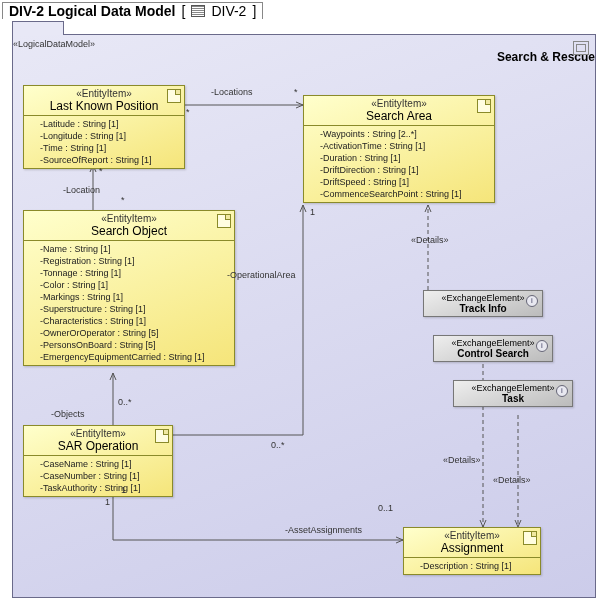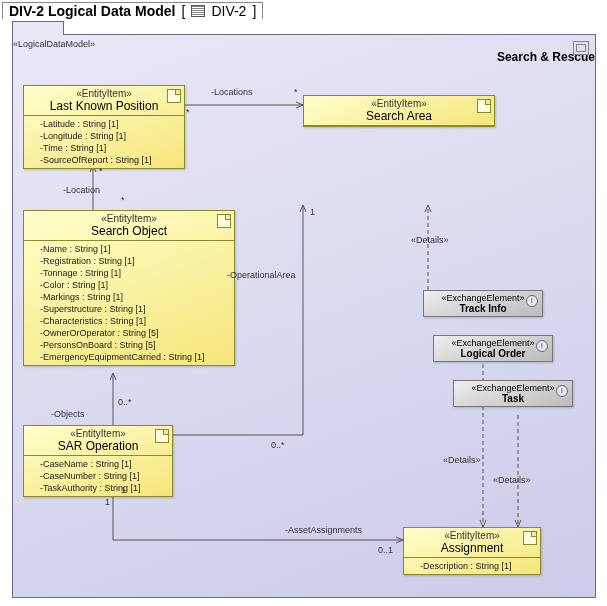--- a/index.html
+++ b/index.html
@@ -82,20 +82,28 @@
           <div class="attr">-SourceOfReport : String [1]</div>
         </div>
     </div>
 
     <div class="entity" style="left:290px;top:60px;width:190px">
       <div class="hdr">
           <div class="stereo">«EntityItem»</div>
           <div class="ename">Search Area</div>
           <div class="doc"></div>
         </div>
+      <div class="attrs">
+          <div class="attr">-Waypoints : String [2..*]</div>
+          <div class="attr">-ActivationTime : String [1]</div>
+          <div class="attr">-Duration : String [1]</div>
+          <div class="attr">-DriftDirection : String [1]</div>
+          <div class="attr">-DriftSpeed : String [1]</div>
+          <div class="attr">-CommenceSearchPoint : String [1]</div>
+        </div>
     </div>
 
     <div class="entity" style="left:10px;top:175px;width:210px">
       <div class="hdr">
           <div class="stereo">«EntityItem»</div>
           <div class="ename">Search Object</div>
           <div class="doc"></div>
         </div>
       <div class="attrs">
           <div class="attr">-Name : String [1]</div>
@@ -136,21 +144,21 @@
     </div>
 
     <div class="exch" style="left:410px;top:255px">
       <div class="info">i</div>
       <div class="stereo">«ExchangeElement»</div>
       <div class="ename">Track Info</div>
     </div>
     <div class="exch" style="left:420px;top:300px">
       <div class="info">i</div>
       <div class="stereo">«ExchangeElement»</div>
-      <div class="ename">Logical Order</div>
+      <div class="ename">Control Search</div>
     </div>
     <div class="exch" style="left:440px;top:345px">
       <div class="info">i</div>
       <div class="stereo">«ExchangeElement»</div>
       <div class="ename">Task</div>
     </div>
 
     <div class="lbl" style="left:198px;top:52px">-Locations</div>
     <div class="lbl" style="left:173px;top:72px">*</div>
     <div class="lbl" style="left:281px;top:52px">*</div>
@@ -161,20 +169,20 @@
 
     <div class="lbl" style="left:214px;top:235px">-OperationalArea</div>
     <div class="lbl" style="left:297px;top:172px">1</div>
     <div class="lbl" style="left:258px;top:405px">0..*</div>
 
     <div class="lbl" style="left:38px;top:374px">-Objects</div>
     <div class="lbl" style="left:105px;top:362px">0..*</div>
     <div class="lbl" style="left:108px;top:450px">1</div>
 
     <div class="lbl" style="left:272px;top:490px">-AssetAssignments</div>
-    <div class="lbl" style="left:365px;top:510px">0..1</div>
+    <div class="lbl" style="left:365px;top:468px">0..1</div>
     <div class="lbl" style="left:92px;top:462px">1</div>
 
     <div class="lbl" style="left:398px;top:200px">«Details»</div>
     <div class="lbl" style="left:430px;top:420px">«Details»</div>
     <div class="lbl" style="left:480px;top:440px">«Details»</div>
   </div>
 </div>
 
 </body></html>

